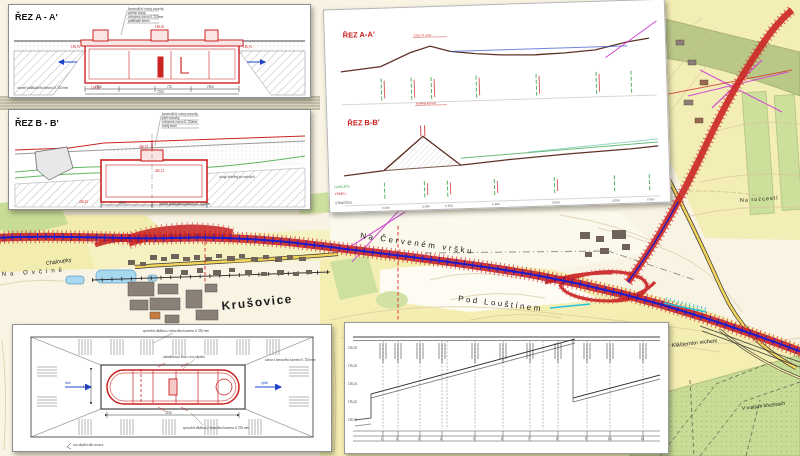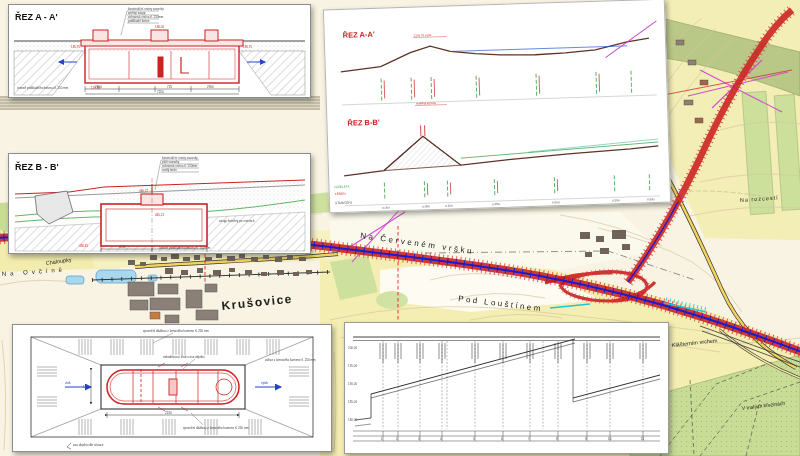--- a/index.html
+++ b/index.html
@@ -312,21 +312,21 @@
         <line x1="230" y1="81" x2="230" y2="87"></line>
         <line x1="76" y1="89" x2="230" y2="89"></line>
       </g>
       <text class="tiny" x="86" y="83">2950</text>
       <text class="tiny" x="158" y="83">725</text>
       <text class="tiny" x="198" y="83">2950</text>
       <text class="tiny" x="148" y="88">7250</text>
     </svg>
   </div>
 
-  <div class="panel" style="left:8px;top:109px;width:303px;height:101px;margin-top:44px;">
+  <div class="panel" style="left:8px;top:109px;width:303px;height:101px;">
     <svg width="301" height="99" viewBox="0 0 301 99">
       <text x="6" y="16" font-size="9" font-weight="bold" fill="#111">ŘEZ B - B'</text>
 
       <path d="M6,40 L60,38 L95,33 L296,26" stroke="#cc2222" stroke-width="1" fill="none"></path>
       <path d="M6,44 L296,31" stroke="#555" stroke-width="0.6" fill="none"></path>
 
       <polygon points="95,34 296,27 296,56 180,58 110,52" fill="url(#stip)" opacity="0.8"></polygon>
 
       <path d="M6,62 Q90,54 140,58 T296,46" stroke="#3aa33a" stroke-width="0.8" fill="none"></path>
       <path d="M6,68 Q90,60 150,64" stroke="#3aa33a" stroke-width="0.8" fill="none"></path>

